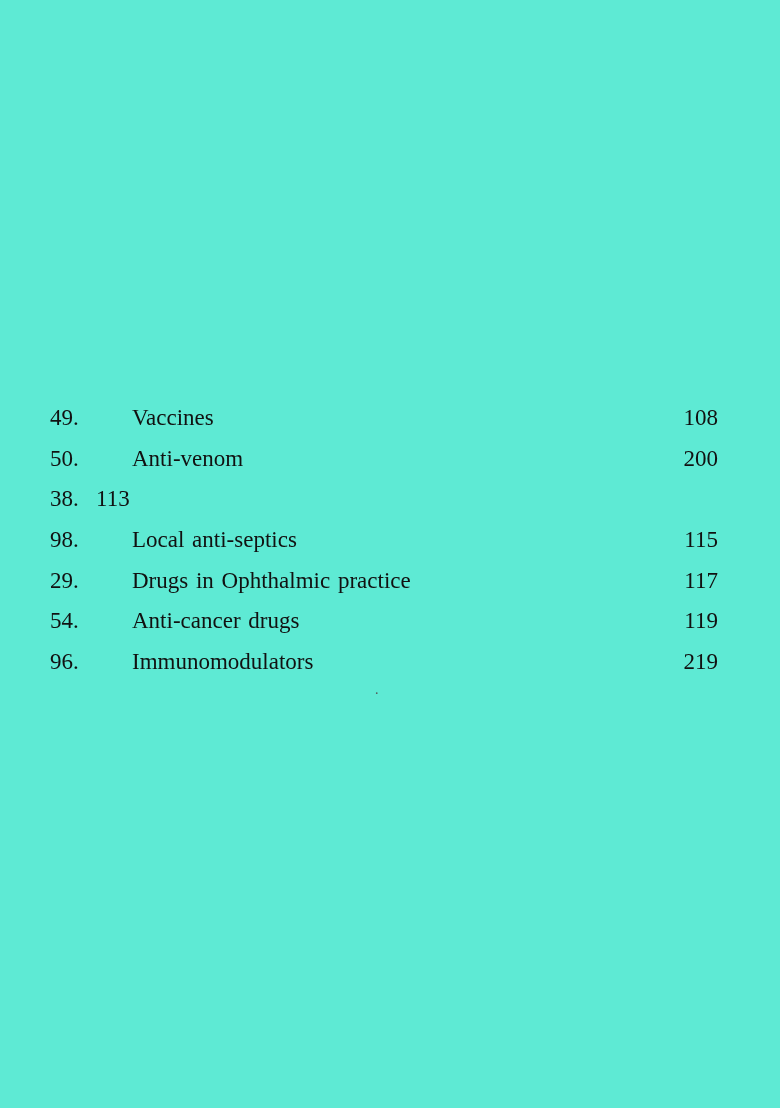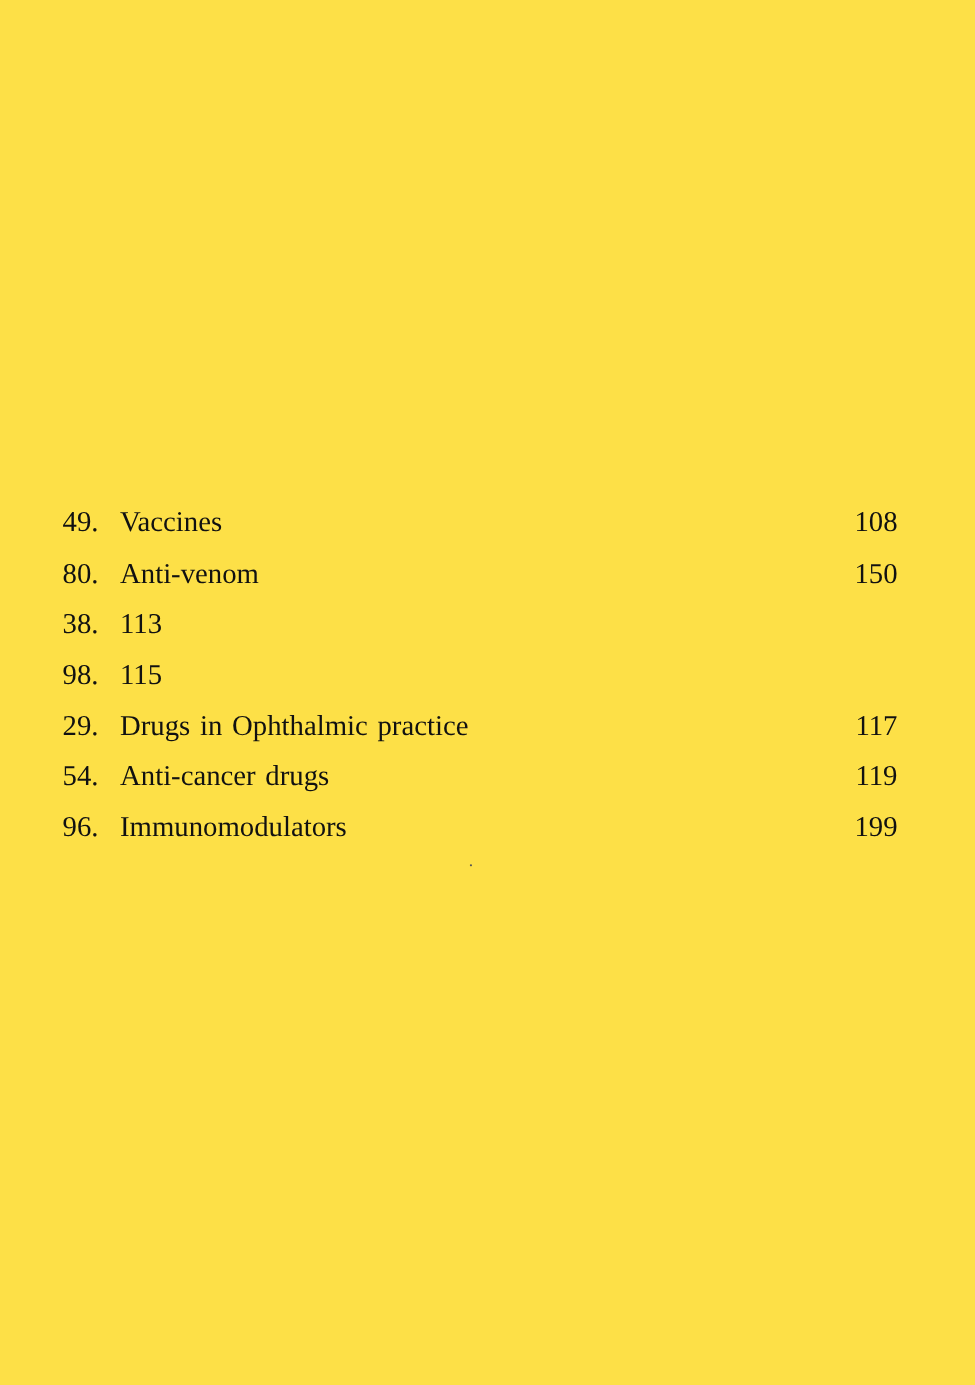--- a/index.html
+++ b/index.html
@@ -4,21 +4,21 @@
 <style>
   html, body {
     margin: 0;
     padding: 0;
     background: #ffffff;
   }
   .page {
     position: relative;
     width: 780px;
     height: 1108px;
-    background: #fde047;
+    background: #5eead4;
     overflow: hidden;
     font-family: "Liberation Serif", serif;
     color: #111111;
   }
   .toc {
     position: absolute;
     top: 398px;
     left: 50px;
     width: 668px;
   }
@@ -31,20 +31,21 @@
     word-spacing: 2px;
   }
   .toc-num {
     width: 46px;
     flex: 0 0 46px;
   }
   .toc-title {
     flex: 1 1 auto;
     white-space: nowrap;
     overflow: hidden;
+    margin-left: 36px;
   }
   .toc-page {
     flex: 0 0 auto;
     text-align: center;
   }
   .scan-dot {
     position: absolute;
     left: 375px;
     top: 682px;
     font-size: 14px;
@@ -58,50 +59,51 @@
 
   <div class="toc">
 
     <div class="toc-row">
       <span class="toc-num">49.</span>
       <span class="toc-title">Vaccines</span>
       <span class="toc-page">108</span>
     </div>
 
     <div class="toc-row">
-      <span class="toc-num">80.</span>
+      <span class="toc-num">50.</span>
       <span class="toc-title">Anti-venom</span>
-      <span class="toc-page">150</span>
+      <span class="toc-page">200</span>
     </div>
 
     <div class="toc-row">
       <span class="toc-num">38.</span>
       <span class="toc-page">113</span>
     </div>
 
     <div class="toc-row">
       <span class="toc-num">98.</span>
+      <span class="toc-title">Local anti-septics</span>
       <span class="toc-page">115</span>
     </div>
 
     <div class="toc-row">
       <span class="toc-num">29.</span>
       <span class="toc-title">Drugs in Ophthalmic practice</span>
       <span class="toc-page">117</span>
     </div>
 
     <div class="toc-row">
       <span class="toc-num">54.</span>
       <span class="toc-title">Anti-cancer drugs</span>
       <span class="toc-page">119</span>
     </div>
 
     <div class="toc-row">
       <span class="toc-num">96.</span>
       <span class="toc-title">Immunomodulators</span>
-      <span class="toc-page">199</span>
+      <span class="toc-page">219</span>
     </div>
 
   </div>
 
   <span class="scan-dot">.</span>
 
 </div>
 
 </body></html>

